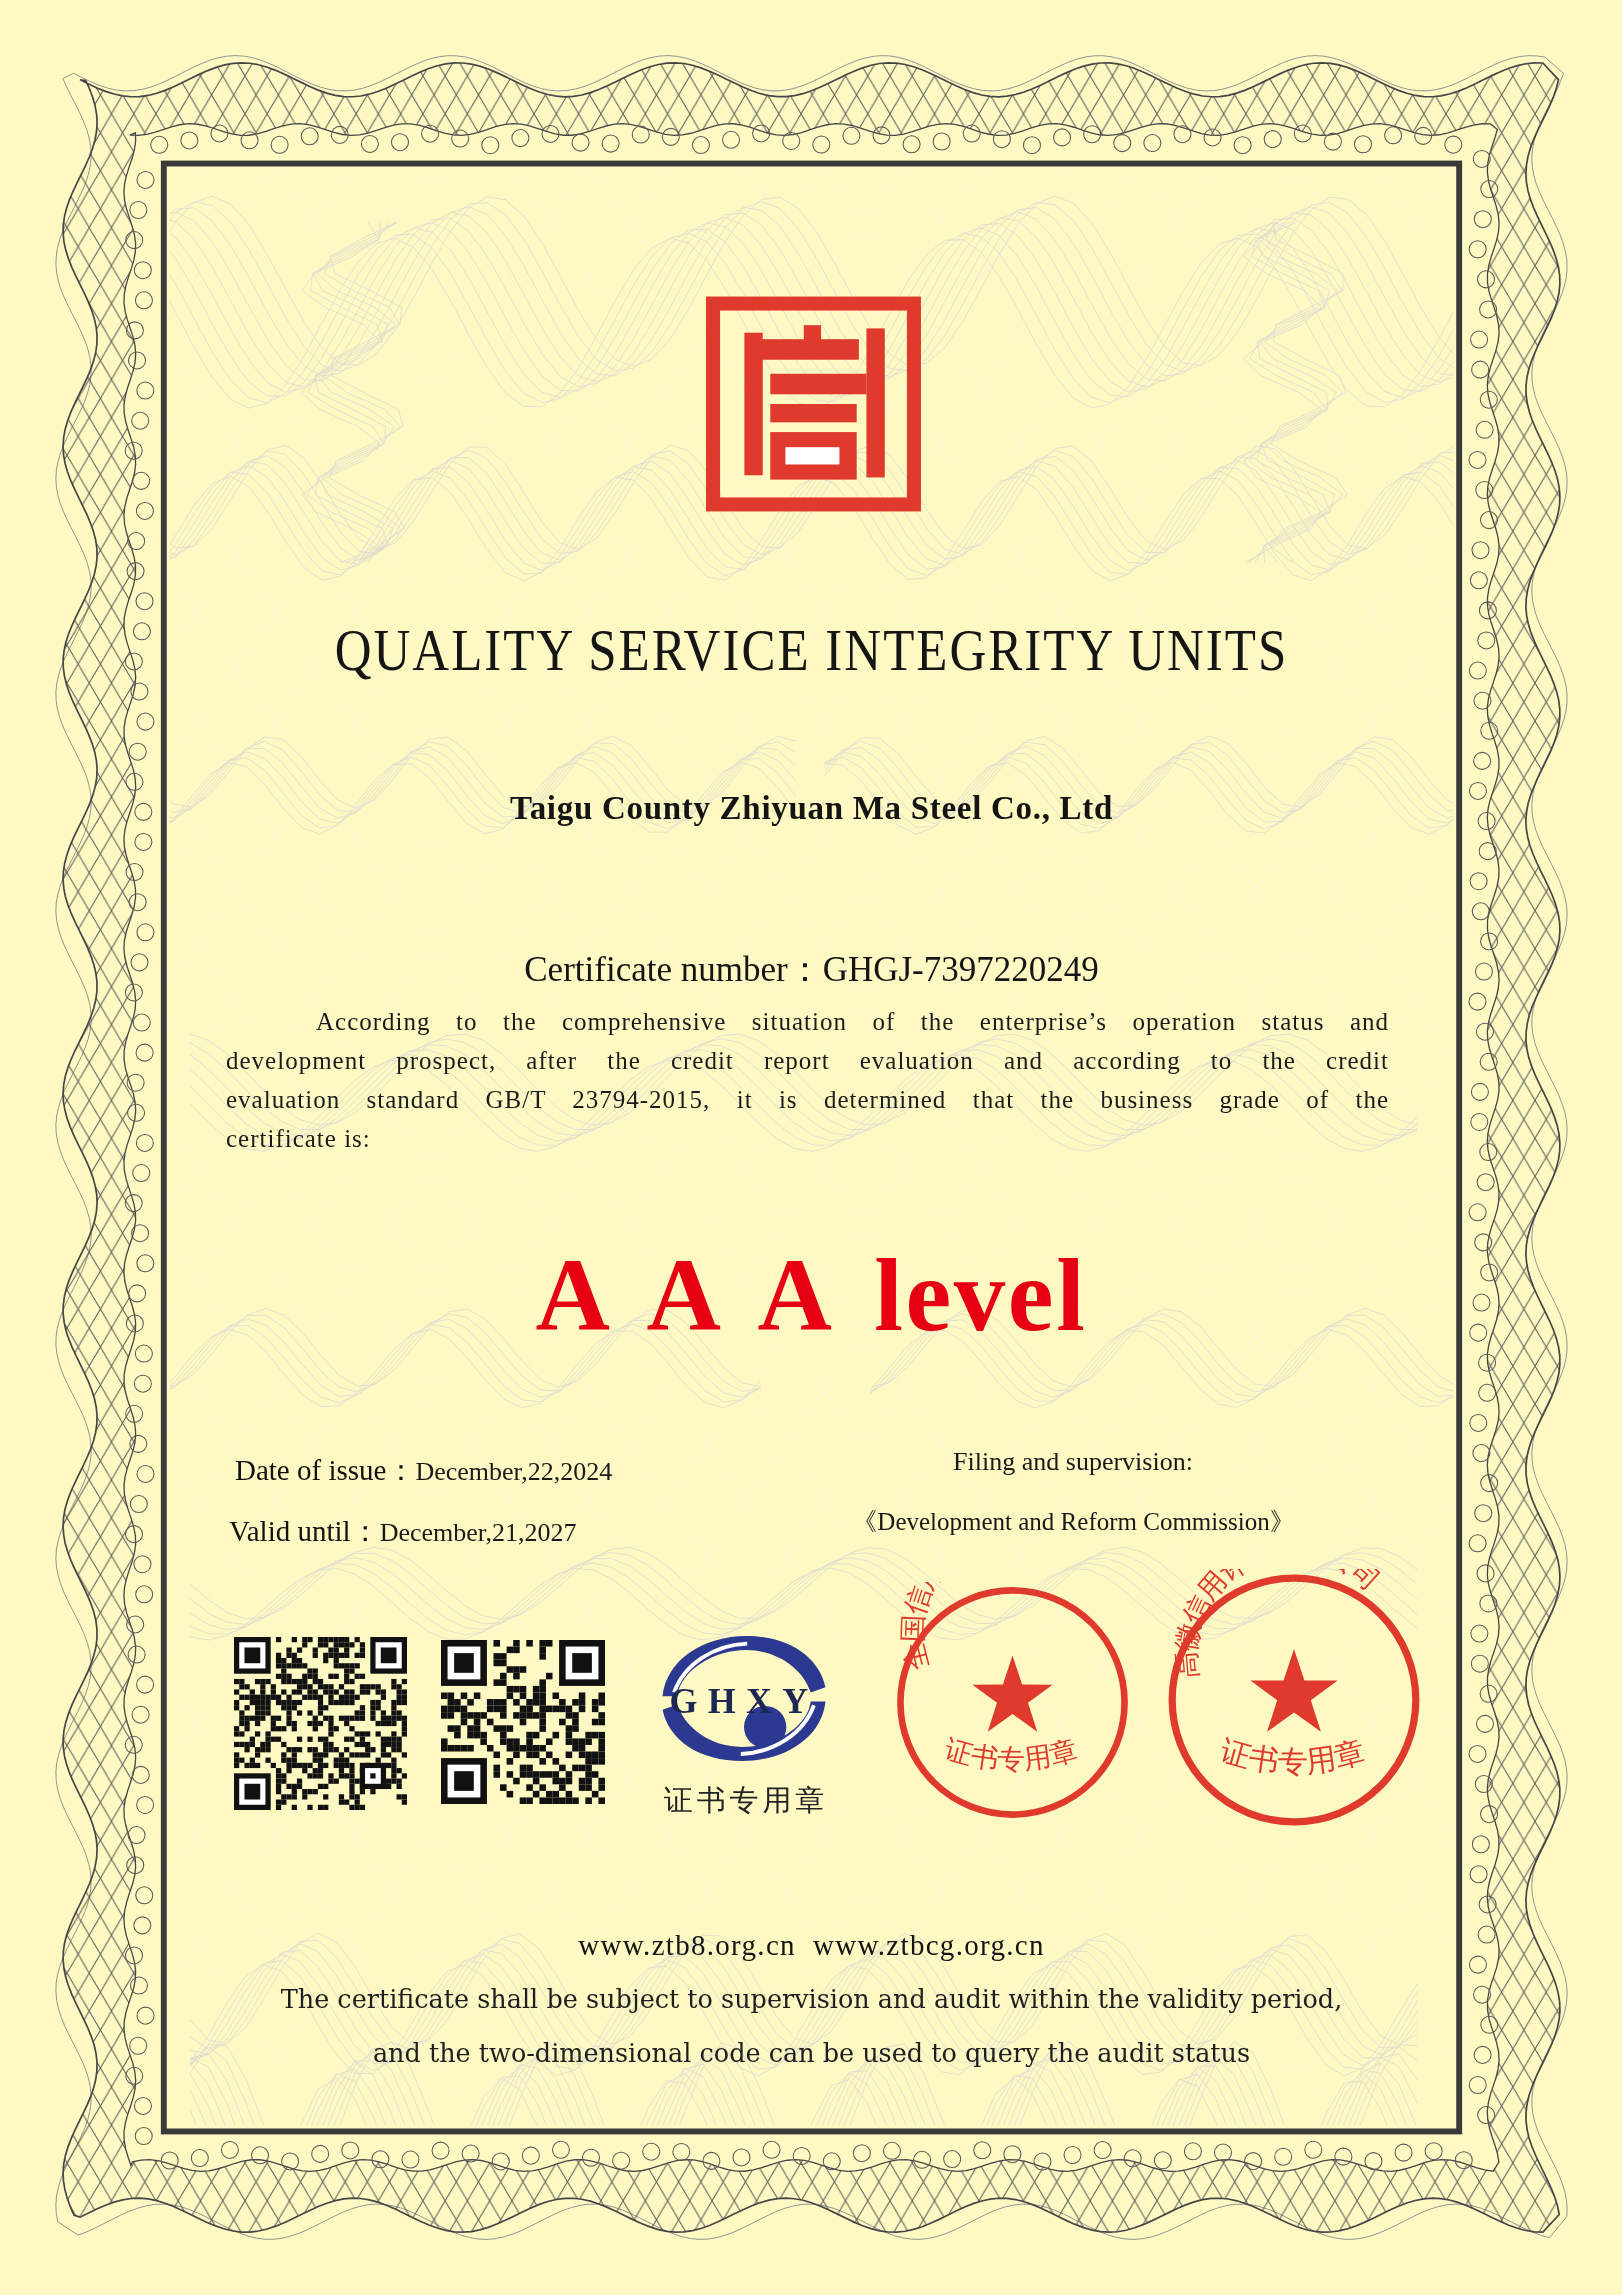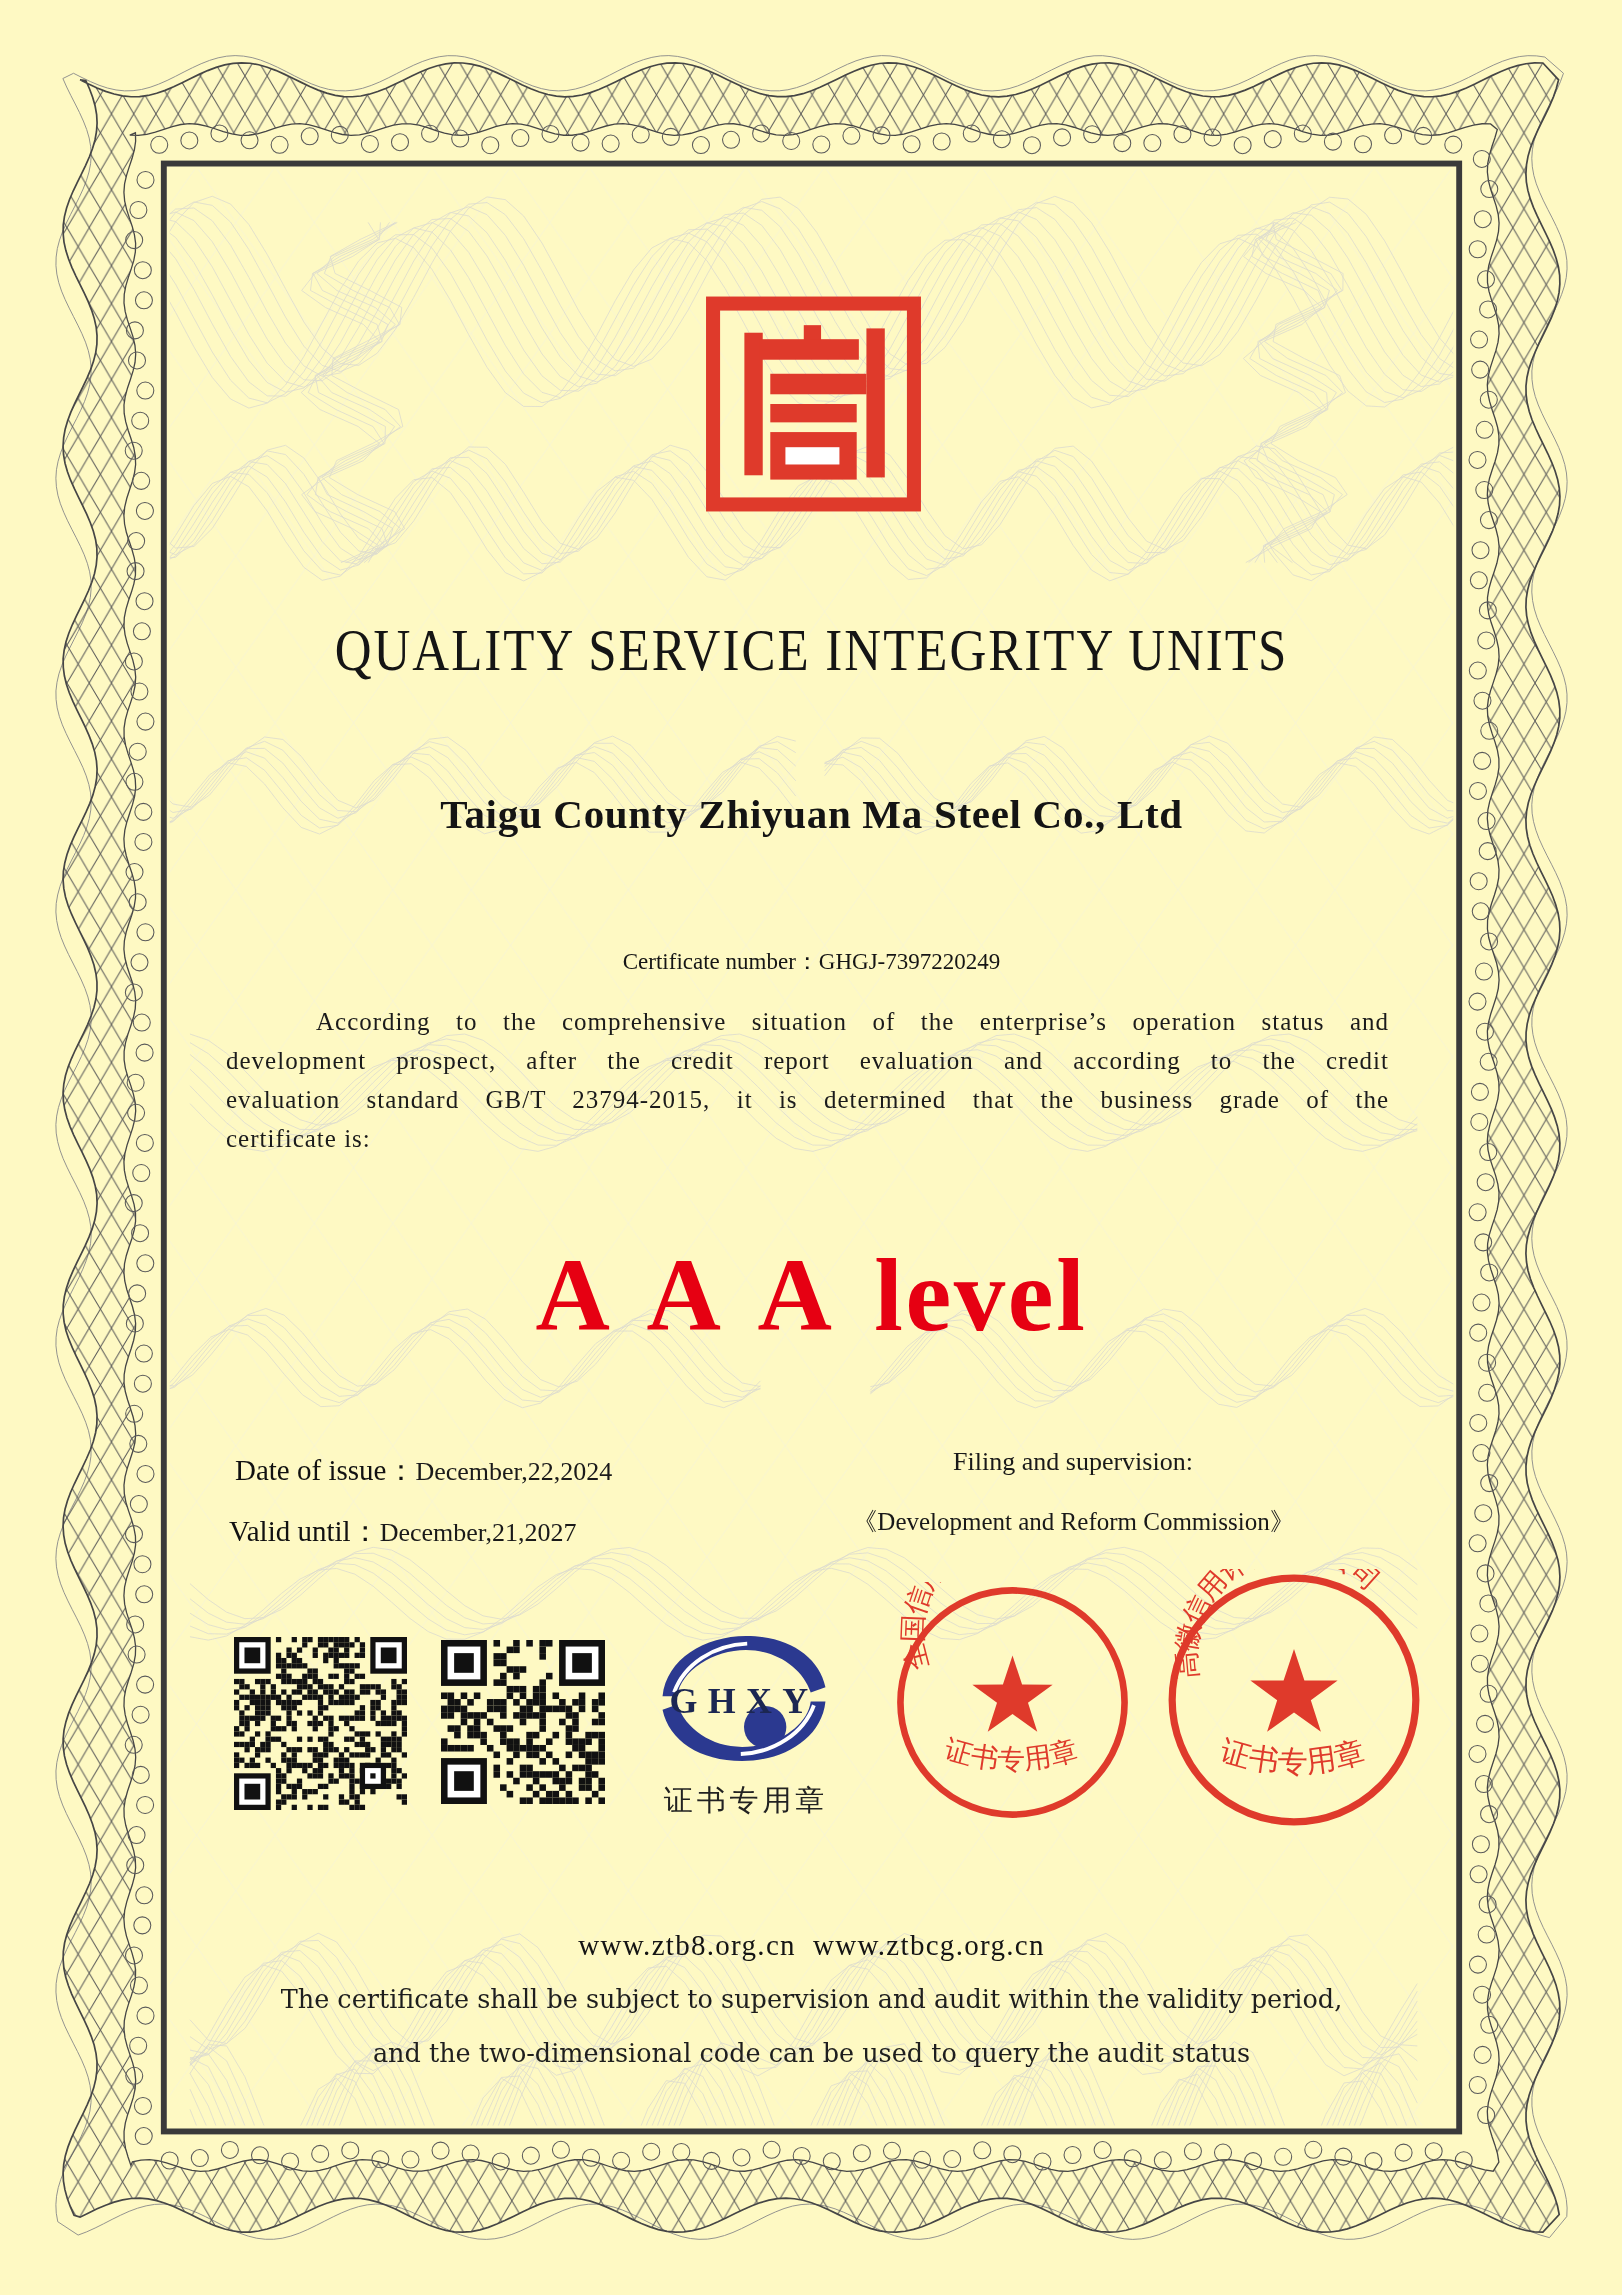--- a/index.html
+++ b/index.html
@@ -16,22 +16,22 @@
   svg{display:block;}
   #borderSvg{position:absolute;left:0;top:0;width:1623px;height:2295px;}
 
   .center{left:0;width:1623px;text-align:center;}
   .pre{white-space:pre;}
 
   .title{
     top:616px;font-size:51px;letter-spacing:2px;font-weight:normal;
     transform:scaleY(1.18);transform-origin:center top;color:#151515;
   }
-  .company{top:790px;font-size:41px;font-weight:bold;letter-spacing:0.7px;color:#141414;}
-  .certline{top:946px;font-size:23px;color:#151515;}
+  .company{top:790px;font-size:33px;font-weight:bold;letter-spacing:0.7px;color:#141414;}
+  .certline{top:946px;font-size:35px;color:#151515;}
   .para{left:226px;top:1002px;width:1163px;font-size:25px;line-height:39px;color:#1b1b1b;letter-spacing:1px;}
   .para .jl{text-align:justify;text-align-last:justify;}
   .para .first{padding-left:90px;}
   .grade{
     top:1196px;font-size:103px;font-weight:bold;color:var(--grade-red,#e60012);
     letter-spacing:2.6px;word-spacing:17px;margin-top:40px;
   }
   .issue-row1{left:235px;top:1451px;font-size:29px;}
   .issue-row2{left:229px;top:1512px;font-size:29px;}
   .lab{font-size:29px;color:#111;}

